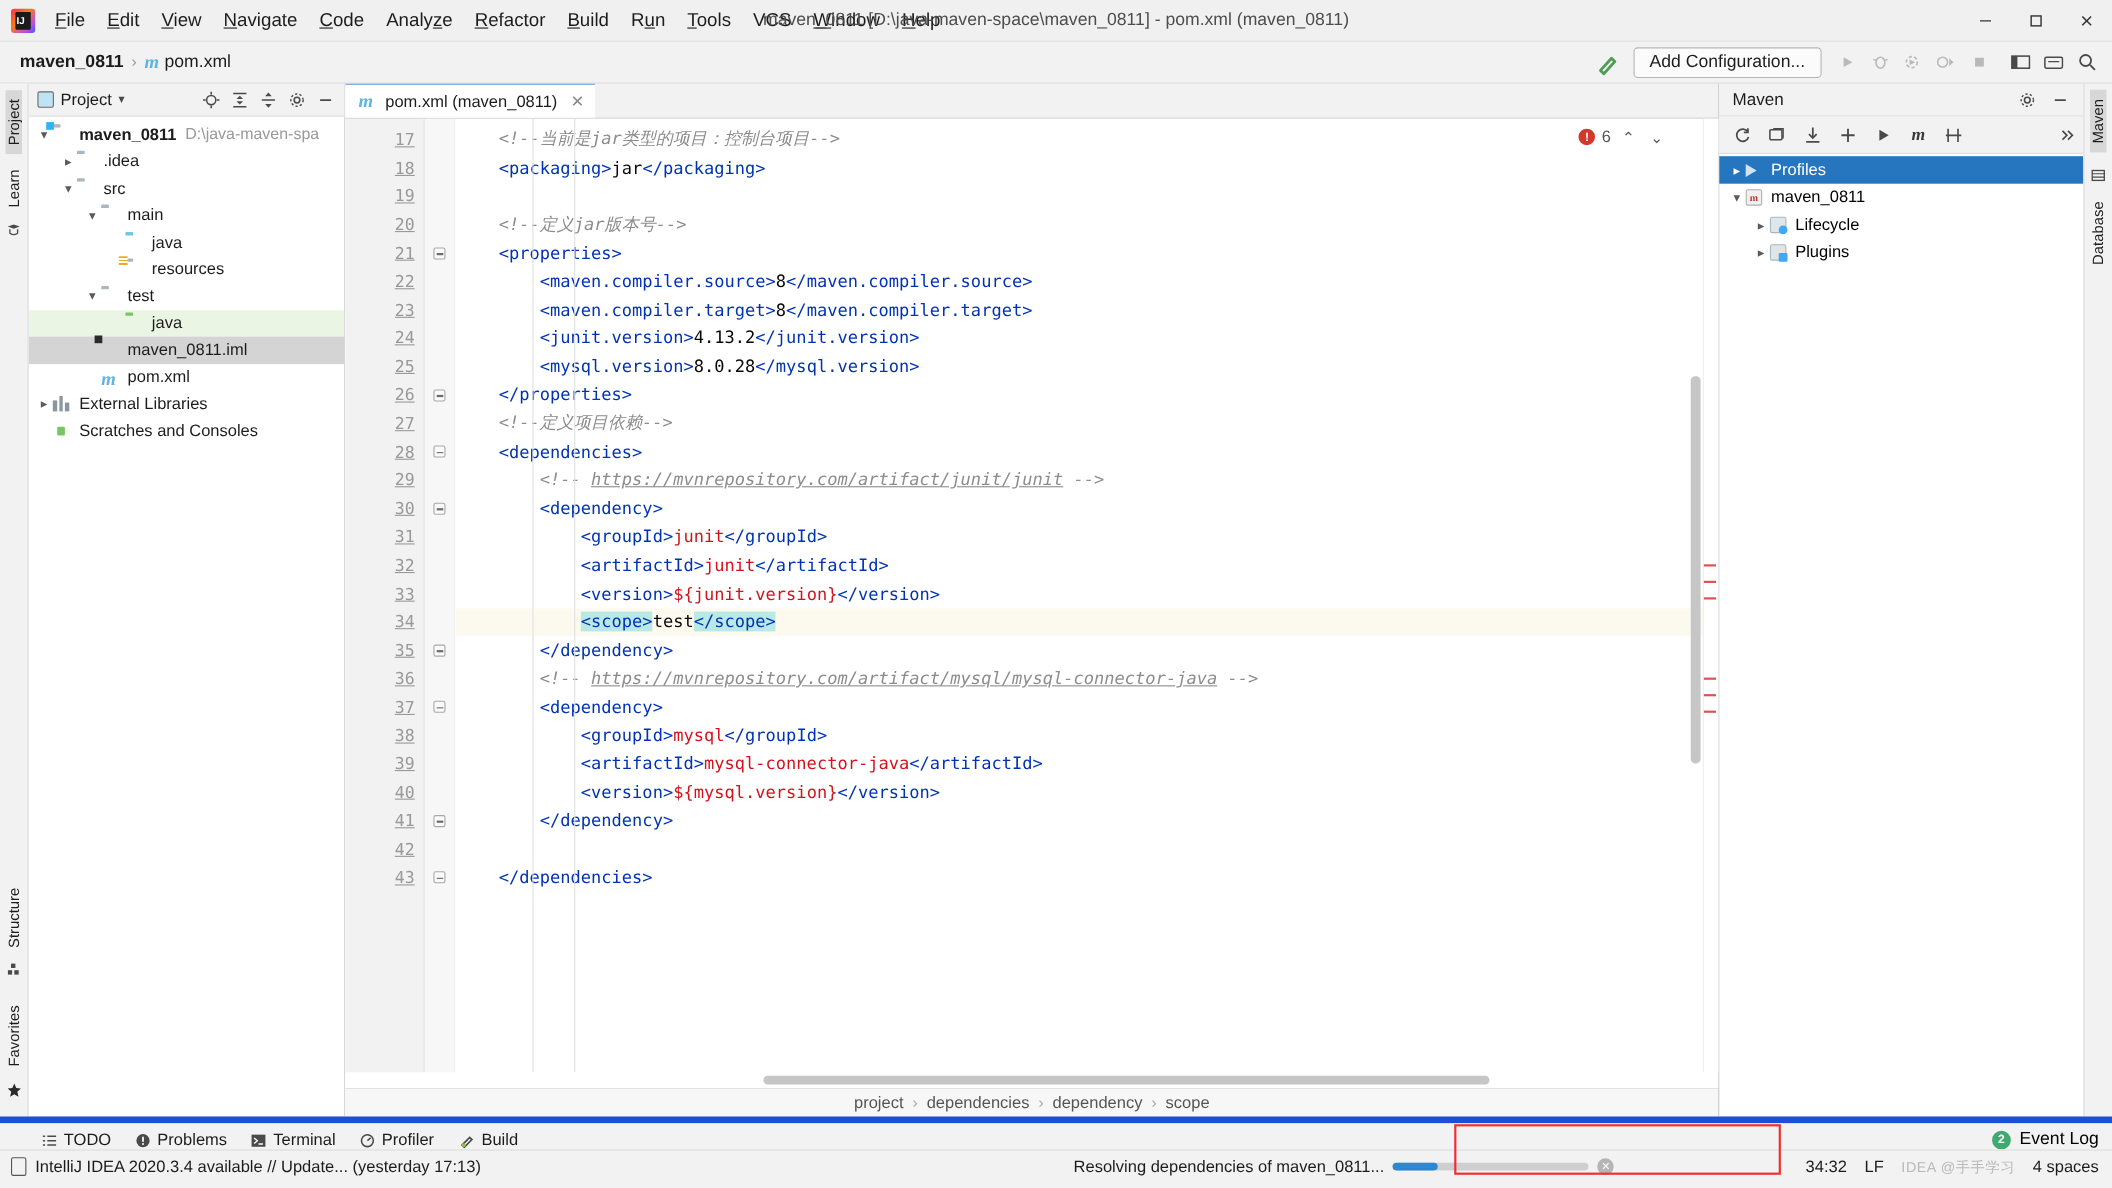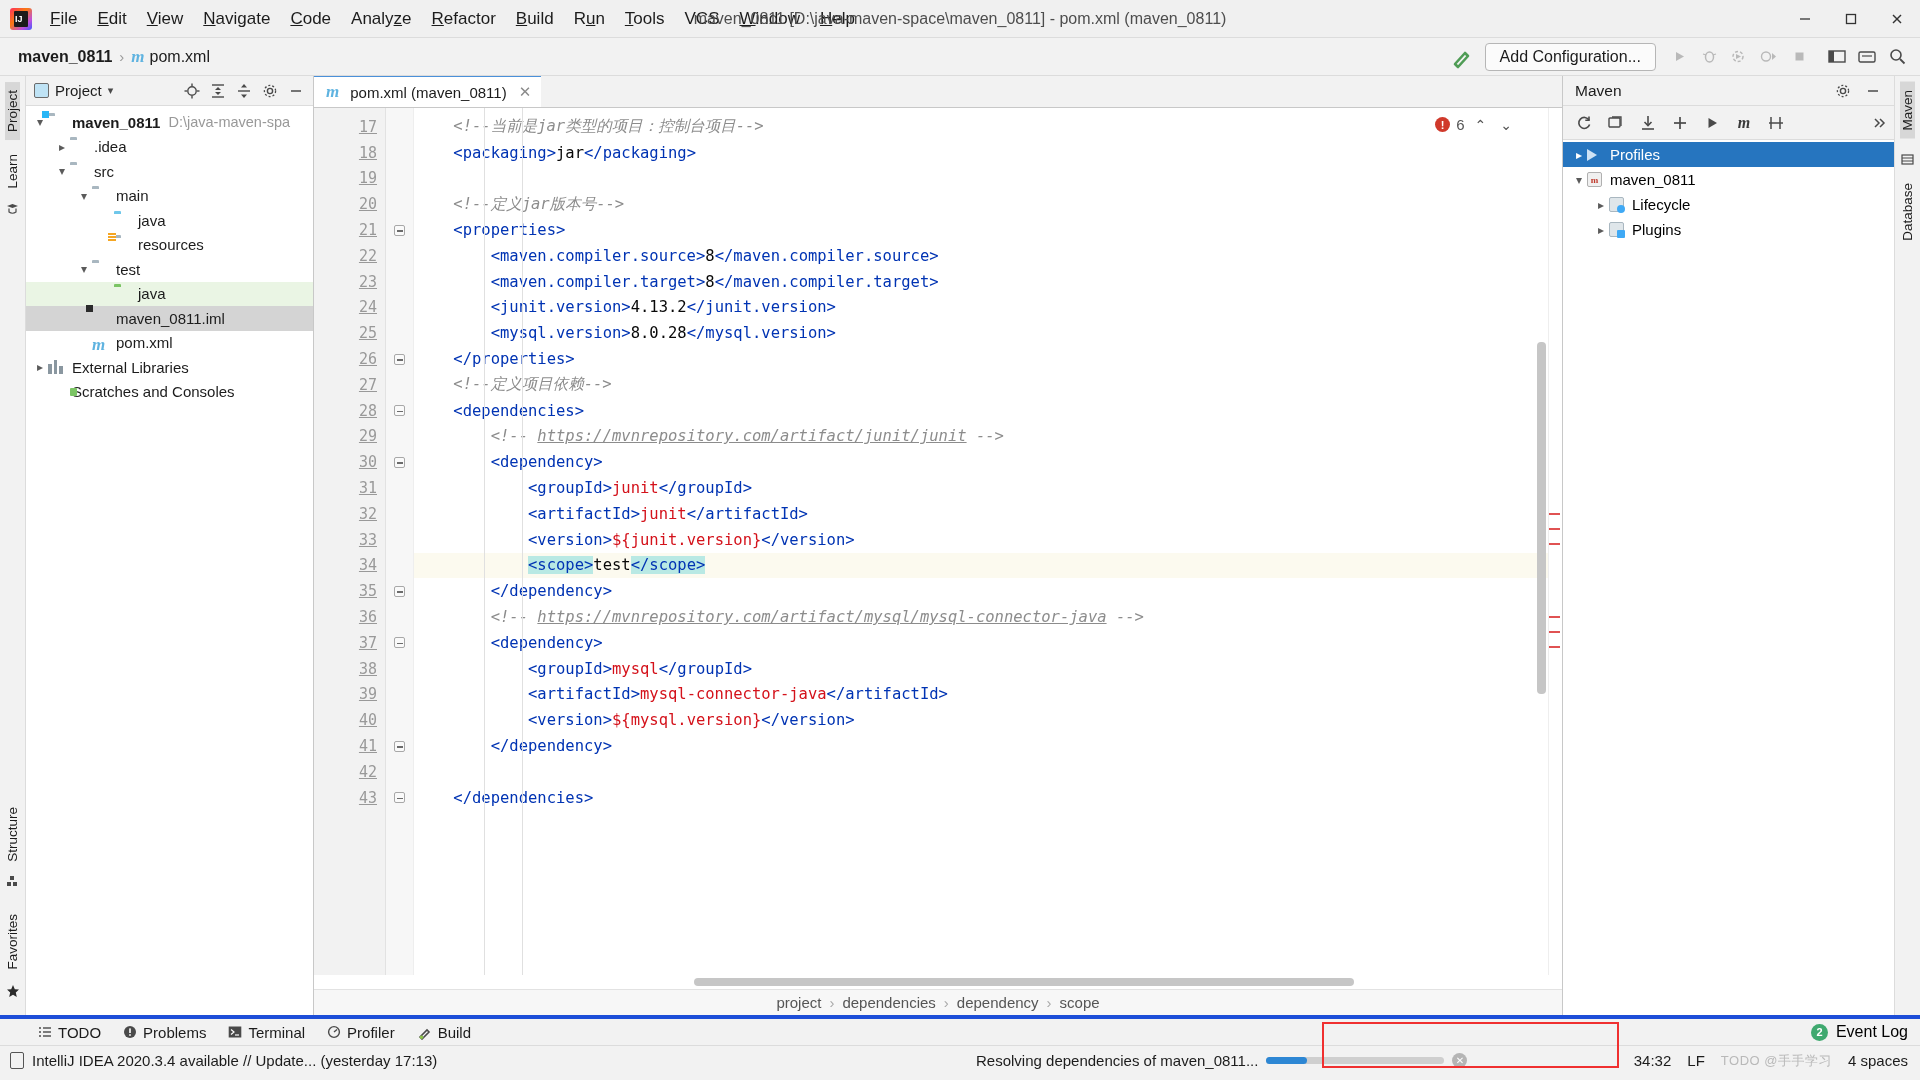--- a/index.html
+++ b/index.html
@@ -252,22 +252,22 @@
   }
   .lc-icon::after { content:""; position:absolute; right:-2px; bottom:-2px; width:8px;height:8px;background:#3fa9f5;border-radius:50%;}
   .pl-icon::after { content:""; position:absolute; right:-2px; bottom:-2px; width:8px;height:8px;background:#3fa9f5;border-radius:1px;}
 
   
   .vstrip-r { width: 26px; flex: 0 0 26px; background:#f2f2f2; border-left:1px solid #dcdcdc;
     display:flex; flex-direction:column; align-items:center; padding-top:6px; }
 
   
   .toolwin-bar {
-    height: 30px; background: #f2f2f2; border-top: 4px solid #1d4ed8; display: flex;
-    align-items: center; padding-left: 38px; gap: 22px; flex: 0 0 30px; position: relative;
+    height: 30px; background: #f2f2f2; border-top: 6px solid #1d4ed8; display: flex;
+    align-items: flex-end; padding-left: 38px; gap: 22px; flex: 0 0 30px; position: relative;
   }
   .twbtn { display: flex; align-items: center; gap: 6px; font-size: 15px; color: #1c1c1c; }
   .twbtn .gi { font-size: 13px; color: #4a4a4a; display:flex;align-items:center;}
   .twb-right { margin-left: auto; display: flex; align-items: center; gap: 8px; padding-right: 12px; }
   .evt-dot {
     width: 17px; height: 17px; border-radius: 50%; background: #3fa96f; color: #fff;
     font-size: 11px; font-weight: bold; display: flex; align-items: center; justify-content: center;
   }
 
   .statusbar {
@@ -524,21 +524,21 @@
             <span class="tw">▸</span>
             <span class="ticon">
               <span class="lib-icon">
                 <i style="height:10px"></i>
                 <i style="height:14px"></i>
                 <i style="height:8px"></i>
               </span>
             </span>
             <span class="tlabel">External Libraries</span>
           </div>
-          <div class="tnode" style="padding-left: 6px; text-align: right;">
+          <div class="tnode" style="padding-left: 6px;">
             <span class="tw blank">▸</span>
             <span class="ticon"><span class="scr-icon"></span></span>
             <span class="tlabel">Scratches and Consoles</span>
           </div>
         </div>
     </div>
 
     <div class="editor-area">
       <div class="tabrow">
         <div class="tab">
@@ -864,19 +864,19 @@
     <div class="sb-center">
       <span>Resolving dependencies of maven_0811...</span>
       <span class="sb-prog-track">
         <span class="sb-prog-fill" style="width: 40.94px;"></span>
       </span>
       <span class="sb-cancel">✕</span>
     </div>
     <div class="sb-right">
       <span>34:32</span>
       <span>LF</span>
-      <span class="wm">TODO @⼿⼿学习</span>
+      <span class="wm">IDEA @⼿⼿学习</span>
       <span>4 spaces</span>
     </div>
   </div>
 
   <div class="red-box" style="left:1322px; top:1022px; width:297px; height:46px;"></div>
 </div>
 
 </body></html>

